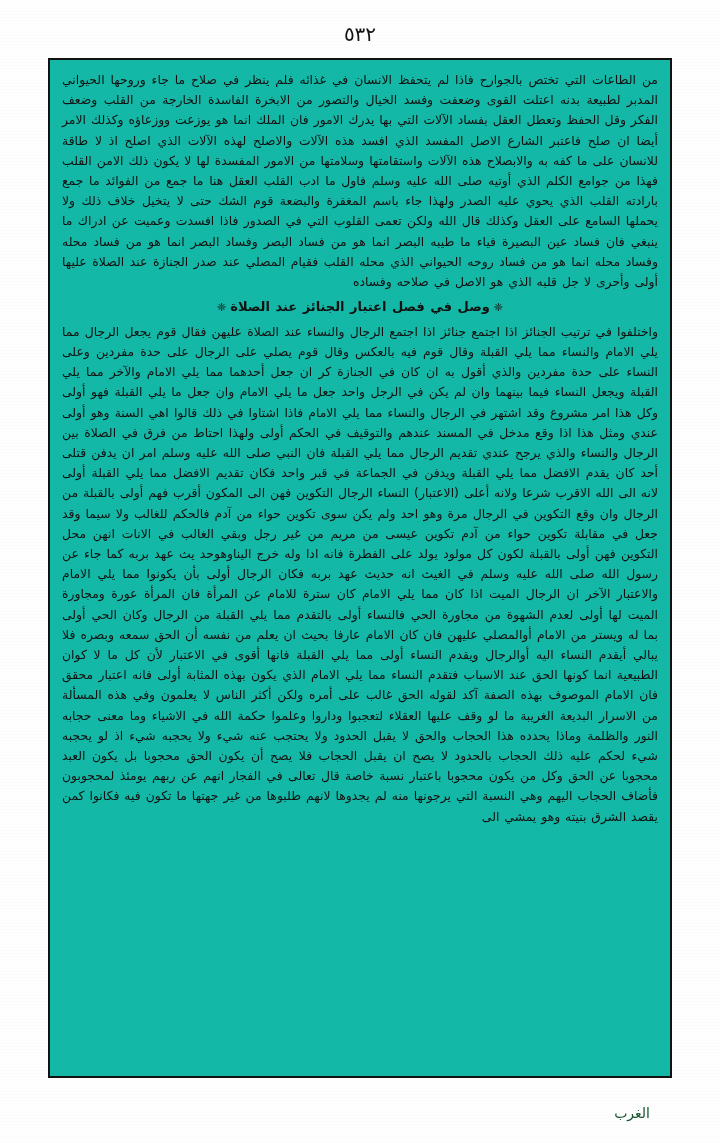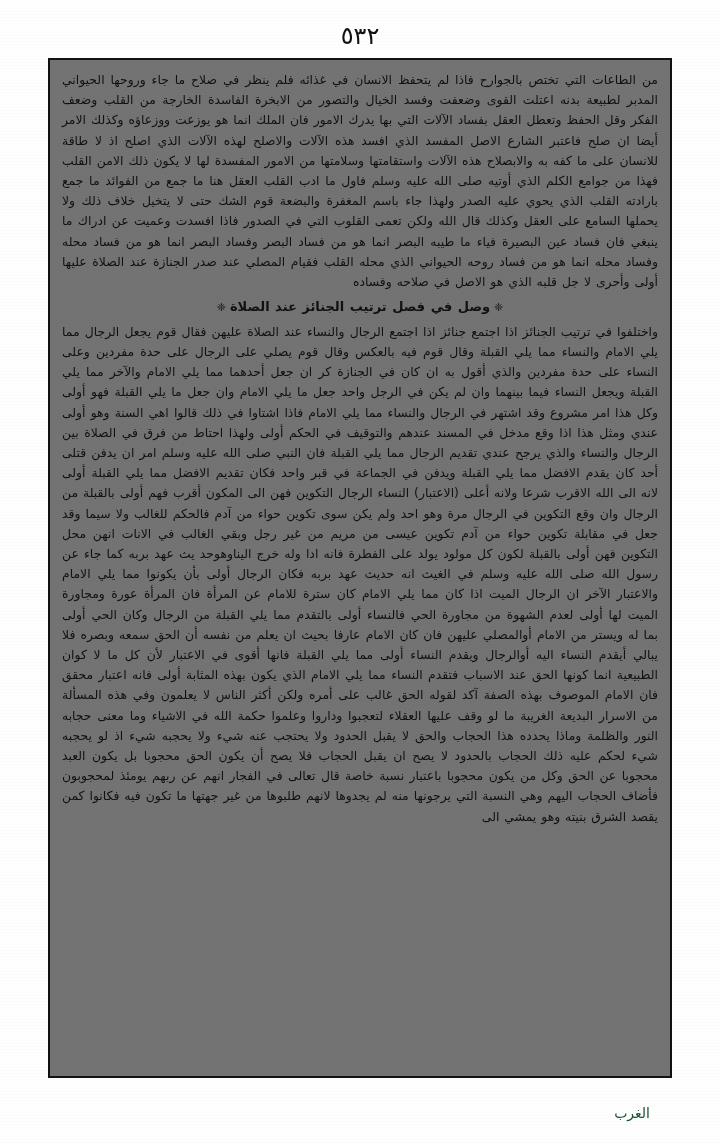--- a/index.html
+++ b/index.html
@@ -23,39 +23,39 @@
   }
 
   
   .page-number {
     position: absolute;
     top: 22px;
     left: 0;
     right: 0;
     text-align: center;
     font-family: "DejaVu Sans", sans-serif;
-    font-size: 24px;
+    font-size: 20px;
     letter-spacing: 1px;
     color: #111;
   }
 
   
   .text-frame {
     position: absolute;
     top: 58px;
     left: 48px;
     width: 624px;
     height: 1020px;
     border-top: 2px solid #111;
     border-bottom: 2px solid #111;
     border-right: 2px solid #111;
     border-left: 2px solid #111;
     box-sizing: border-box;
     padding: 10px 12px 20px 12px;
-    background: #737373;
+    background: #14b8a6;
   }
 
   .body-text {
     direction: rtl;
     text-align: justify;
     text-justify: inter-word;
     font-family: "DejaVu Sans", sans-serif;
     font-size: 12.4px;
     line-height: 20.2px;
     color: #111;
@@ -108,21 +108,21 @@
 <div class="page">
 
   <div class="page-number">٥٣٢</div>
 
   <div class="text-frame">
     <div class="body-text">
 
       <p class="para">من الطاعات التي تختص بالجوارح فاذا لم يتحفظ الانسان في غذائه فلم ينظر في صلاح ما جاء وروحها الحيواني المدبر لطبيعة بدنه اعتلت القوى وضعفت وفسد الخيال والتصور من الابخرة الفاسدة الخارجة من القلب وضعف الفكر وقل الحفظ وتعطل العقل بفساد الآلات التي بها يدرك الامور فان الملك انما هو يوزعت ووزعاؤه وكذلك الامر أيضا ان صلح فاعتبر الشارع الاصل المفسد الذي افسد هذه الآلات والاصلح لهذه الآلات الذي اصلح اذ لا طاقة للانسان على ما كفه به والابصلاح هذه الآلات واستقامتها وسلامتها من الامور المفسدة لها لا يكون ذلك الامن القلب فهذا من جوامع الكلم الذي أوتيه صلى الله عليه وسلم فاول ما ادب القلب العقل هنا ما جمع من الفوائد ما جمع بارادته القلب الذي يحوي عليه الصدر ولهذا جاء باسم المغفرة والبضعة قوم الشك حتى لا يتخيل خلاف ذلك ولا يحملها السامع على العقل وكذلك قال الله ولكن تعمى القلوب التي في الصدور فاذا افسدت وعميت عن ادراك ما ينبغي فان فساد عين البصيرة فياء ما طيبه البصر انما هو من فساد البصر وفساد البصر انما هو من فساد محله وفساد محله انما هو من فساد روحه الحيواني الذي محله القلب فقيام المصلي عند صدر الجنازة عند الصلاة عليها أولى وأحرى لا جل قلبه الذي هو الاصل في صلاحه وفساده</p>
 
       <div class="section-heading">
-        <span class="deco">❈</span><span>وصل في فصل ترتيب الجنائز عند الصلاة</span><span class="deco">❈</span>
+        <span class="deco">❈</span><span>وصل في فصل اعتبار الجنائز عند الصلاة</span><span class="deco">❈</span>
       </div>
 
       <p class="para">واختلفوا في ترتيب الجنائز اذا اجتمع جنائز اذا اجتمع الرجال والنساء عند الصلاة عليهن فقال قوم يجعل الرجال مما يلي الامام والنساء مما يلي القبلة وقال قوم فيه بالعكس وقال قوم يصلي على الرجال على حدة مفردين وعلى النساء على حدة مفردين والذي أقول به ان كان في الجنازة كر ان جعل أحدهما مما يلي الامام والآخر مما يلي القبلة ويجعل النساء فيما بينهما وان لم يكن في الرجل واحد جعل ما يلي الامام وان جعل ما يلي القبلة فهو أولى وكل هذا امر مشروع وقد اشتهر في الرجال والنساء مما يلي الامام فاذا اشتاوا في ذلك قالوا اهي السنة وهو أولى عندي ومثل هذا اذا وقع مدخل في المسند عندهم والتوقيف في الحكم أولى ولهذا احتاط من فرق في الصلاة بين الرجال والنساء والذي يرجح عندي تقديم الرجال مما يلي القبلة فان النبي صلى الله عليه وسلم امر ان يدفن قتلى أحد كان يقدم الافضل مما يلي القبلة ويدفن في الجماعة في قبر واحد فكان تقديم الافضل مما يلي القبلة أولى لانه الى الله الاقرب شرعا ولانه أعلى (الاعتبار) النساء الرجال التكوين فهن الى المكون أقرب فهم أولى بالقبلة من الرجال وان وقع التكوين في الرجال مرة وهو احد ولم يكن سوى تكوين حواء من آدم فالحكم للغالب ولا سيما وقد جعل في مقابلة تكوين حواء من آدم تكوين عيسى من مريم من غير رجل وبقي الغالب في الانات انهن محل التكوين فهن أولى بالقبلة لكون كل مولود يولد على الفطرة فانه ادا وله خرج اليناوهوحد يث عهد بربه كما جاء عن رسول الله صلى الله عليه وسلم في الغيث انه حديث عهد بربه فكان الرجال أولى بأن يكونوا مما يلي الامام والاعتبار الآخر ان الرجال الميت اذا كان مما يلي الامام كان سترة للامام عن المرأة فان المرأة عورة ومجاورة الميت لها أولى لعدم الشهوة من مجاورة الحي فالنساء أولى بالتقدم مما يلي القبلة من الرجال وكان الحي أولى بما له ويستر من الامام أوالمصلي عليهن فان كان الامام عارفا بحيث ان يعلم من نفسه أن الحق سمعه وبصره فلا يبالي أيقدم النساء اليه أوالرجال ويقدم النساء أولى مما يلي القبلة فانها أقوى في الاعتبار لأن كل ما لا كوان الطبيعية انما كونها الحق عند الاسباب فتقدم النساء مما يلي الامام الذي يكون بهذه المثابة أولى فانه اعتبار محقق فان الامام الموصوف بهذه الصفة آكد لقوله الحق غالب على أمره ولكن أكثر الناس لا يعلمون وفي هذه المسألة من الاسرار البديعة الغريبة ما لو وقف عليها العقلاء لتعجبوا وداروا وعلموا حكمة الله في الاشياء وما معنى حجابه النور والظلمة وماذا يحدده هذا الحجاب والحق لا يقبل الحدود ولا يحتجب عنه شيء ولا يحجبه شيء اذ لو يحجبه شيء لحكم عليه ذلك الحجاب بالحدود لا يصح ان يقبل الحجاب فلا يصح أن يكون الحق محجوبا بل يكون العبد محجوبا عن الحق وكل من يكون محجوبا باعتبار نسبة خاصة قال تعالى في الفجار انهم عن ربهم يومئذ لمحجوبون فأضاف الحجاب اليهم وهي النسبة التي يرجونها منه لم يجدوها لانهم طلبوها من غير جهتها ما تكون فيه فكانوا كمن يقصد الشرق بنيته وهو يمشي الى</p>
 
     </div>
   </div>
 
   <div class="catchword">الغرب</div>
 
   <div class="grain"></div>

